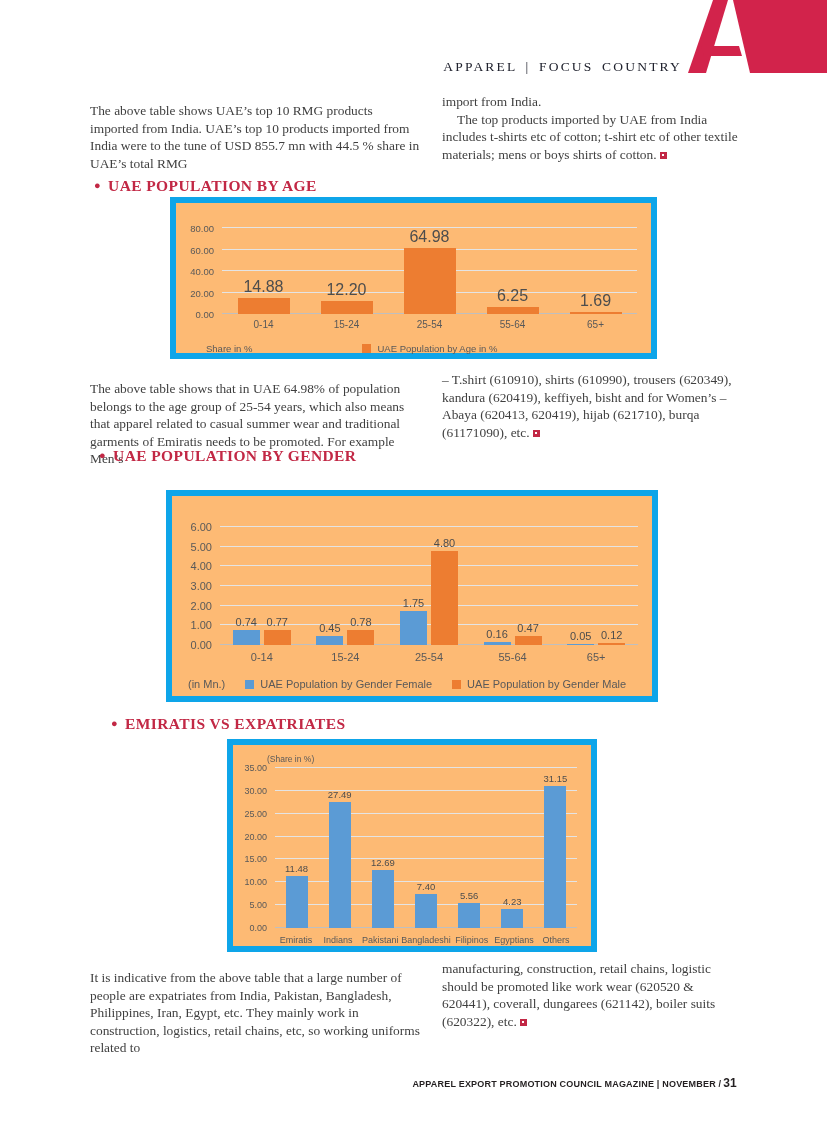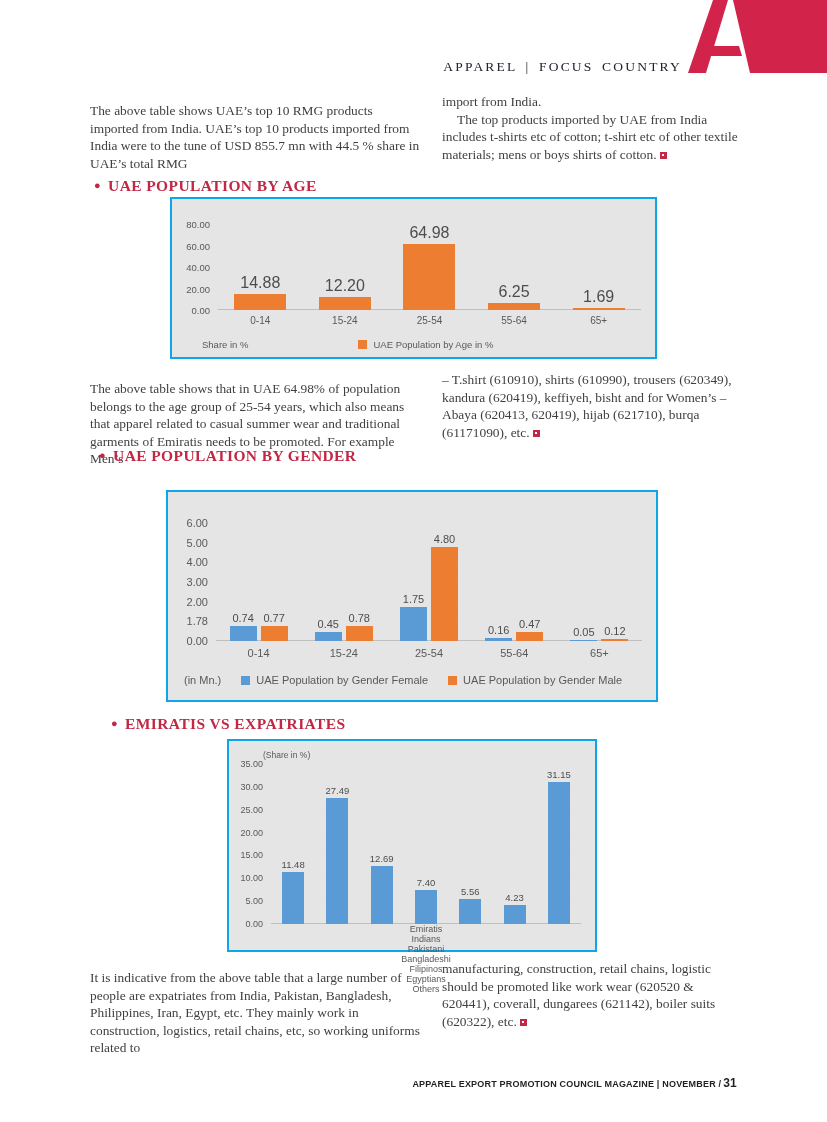--- a/index.html
+++ b/index.html
@@ -25,21 +25,21 @@
     margin-left:3px;position:relative;}
   .endmark::after{content:"";position:absolute;left:2.5px;top:2.5px;width:2px;height:2px;background:#fff;}
   
   .heading{
     position:absolute;font-weight:bold;font-size:15.5px;letter-spacing:0.4px;
     color:#c22845;white-space:nowrap;
   }
   .heading .bullet{font-size:11px;margin-right:7px;vertical-align:2px;}
   
   .chartframe{
-    position:absolute;background:#e5e5e5;border:2px solid #0ea5e9;box-sizing:border-box;
+    position:absolute;background:#fdba74;border:6px solid #0ea5e9;box-sizing:border-box;
     font-family:"Liberation Sans",sans-serif;color:#595959;
   }
   .chart-body{display:flex;}
   .yaxis{position:relative;flex:none;}
   .ytick{position:absolute;right:8px;transform:translateY(50%);white-space:nowrap;}
   .plotcol{flex:1;display:flex;flex-direction:column;margin-right:14px;}
   .plot{position:relative;}
   .gridline{position:absolute;left:0;right:0;height:1px;background:#e4e4e4;}
   .gridline.baseline{background:#bfbfbf;}
   .bars{position:absolute;left:0;right:0;top:0;bottom:0;display:flex;}
@@ -72,21 +72,21 @@
   #c1 .xaxis{height:24px;font-size:11px;}
   #c1 .legendrow{height:30px;padding-left:16px;gap:20px;font-size:11px;}
   
   #c2{top:739px;left:227px;width:370px;height:213px;}
   #c2 .topnote{padding:9px 0 4px 34px;font-size:8.5px;}
   #c2 .yaxis{width:42px;height:160px;}
   #c2 .plot{height:160px;}
   #c2 .ytick{font-size:9px;}
   #c2 .bar{width:22px;}
   #c2 .vallabel{font-size:9.5px;}
-  #c2 .xaxis{height:24px;font-size:9px;flex-direction:column;}
+  #c2 .xaxis{height:24px;font-size:9px;}
   
   .footer{
     position:absolute;top:1076px;right:90px;text-align:right;
     font-family:"Liberation Sans",sans-serif;font-weight:bold;color:#231f20;
     font-size:9px;letter-spacing:0.2px;white-space:nowrap;
   }
   .footer .pageno{font-size:12px;margin-left:2px;}
 </style>
 </head>
 <body>
@@ -195,21 +195,21 @@
   </div>
 
   <div class="chartframe" id="c1">
     <div class="chart-body">
       <div class="yaxis">
           <div class="ytick" style="bottom: 100%;">6.00</div>
           <div class="ytick" style="bottom: 83.3333%;">5.00</div>
           <div class="ytick" style="bottom: 66.6667%;">4.00</div>
           <div class="ytick" style="bottom: 50%;">3.00</div>
           <div class="ytick" style="bottom: 33.3333%;">2.00</div>
-          <div class="ytick" style="bottom: 16.6667%;">1.78</div>
+          <div class="ytick" style="bottom: 16.6667%;">1.00</div>
           <div class="ytick" style="bottom: 0%;">0.00</div>
         </div>
       <div class="plotcol">
         <div class="plot">
             <div class="gridline" style="bottom: 100%;"></div>
             <div class="gridline" style="bottom: 83.3333%;"></div>
             <div class="gridline" style="bottom: 66.6667%;"></div>
             <div class="gridline" style="bottom: 50%;"></div>
             <div class="gridline" style="bottom: 33.3333%;"></div>
             <div class="gridline" style="bottom: 16.6667%;"></div>

